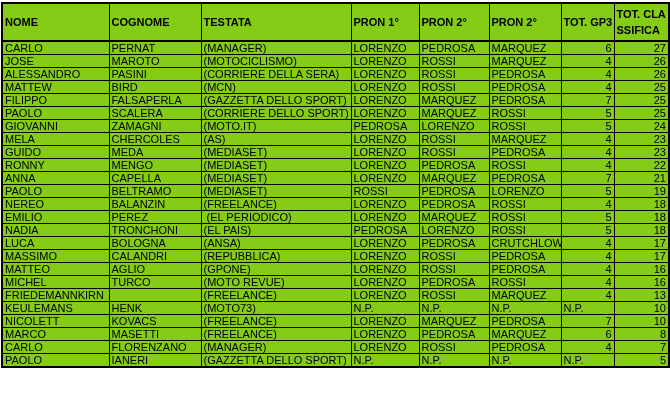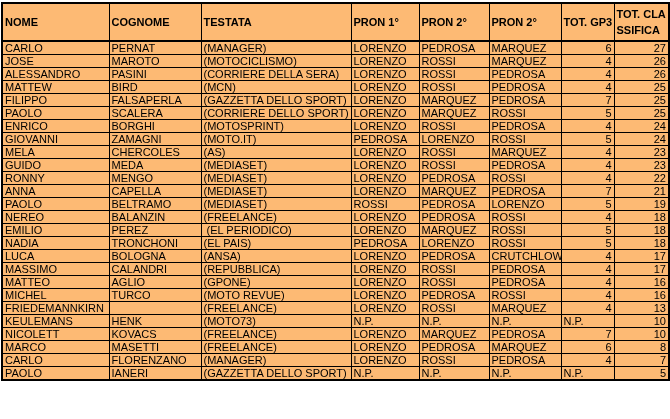--- a/index.html
+++ b/index.html
@@ -13,21 +13,21 @@
     overflow: hidden;
     font-family: "Liberation Sans", sans-serif;
     color: #000000;
   }
   table.grid {
     border-collapse: collapse;
     table-layout: fixed;
     width: 667px;
     margin: 2px 0 0 1px;
     border: 2px solid #000000;
-    background: #fdba74;
+    background: #84cc16;
   }
   table.grid th, table.grid td {
     border: 1px solid #000000;
     padding: 0 2px;
     font-size: 11px;
     line-height: 12px;
     white-space: nowrap;
     overflow: hidden;
     text-align: left;
     vertical-align: middle;
@@ -140,30 +140,20 @@
         <td>PAOLO</td>
         <td>SCALERA</td>
         <td>(CORRIERE DELLO SPORT)</td>
         <td>LORENZO</td>
         <td>MARQUEZ</td>
         <td>ROSSI</td>
         <td class="num">5</td>
         <td class="num">25</td>
       </tr>
       <tr>
-        <td>ENRICO</td>
-        <td>BORGHI</td>
-        <td>(MOTOSPRINT)</td>
-        <td>LORENZO</td>
-        <td>ROSSI</td>
-        <td>PEDROSA</td>
-        <td class="num">4</td>
-        <td class="num">24</td>
-      </tr>
-      <tr>
         <td>GIOVANNI</td>
         <td>ZAMAGNI</td>
         <td>(MOTO.IT)</td>
         <td>PEDROSA</td>
         <td>LORENZO</td>
         <td>ROSSI</td>
         <td class="num">5</td>
         <td class="num">24</td>
       </tr>
       <tr>

